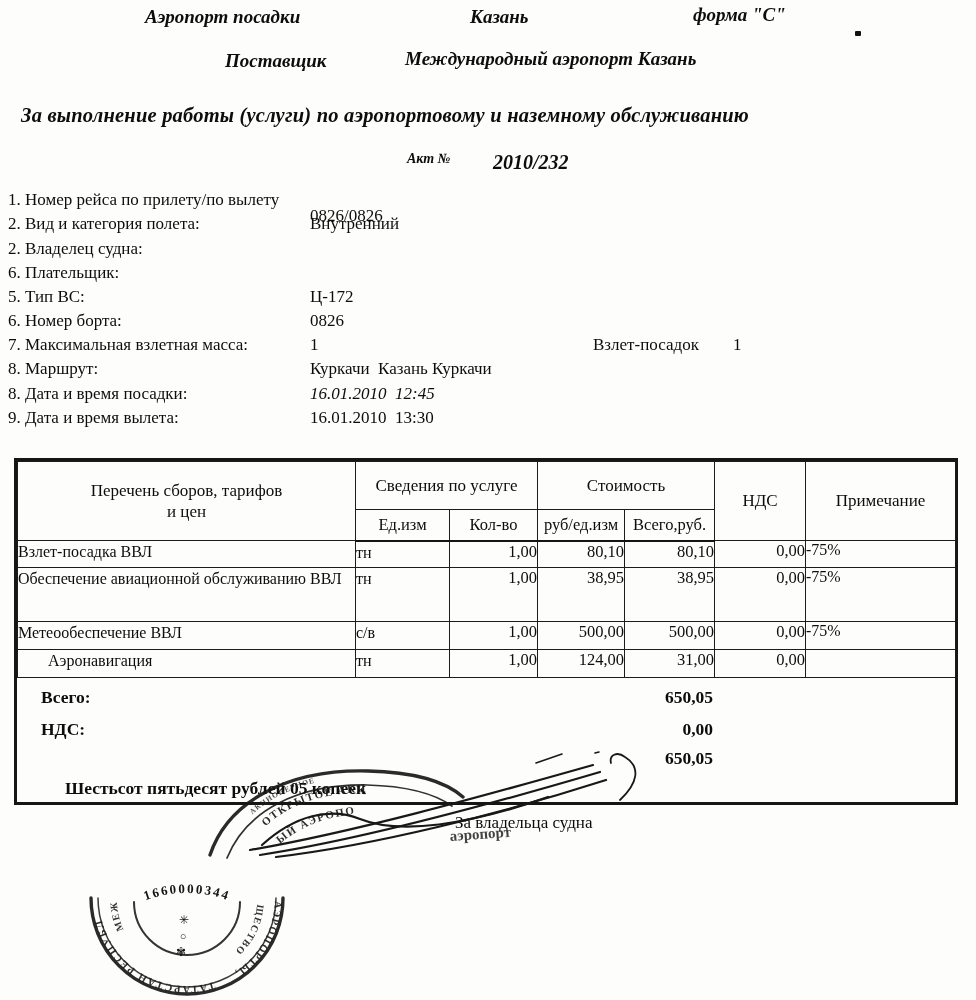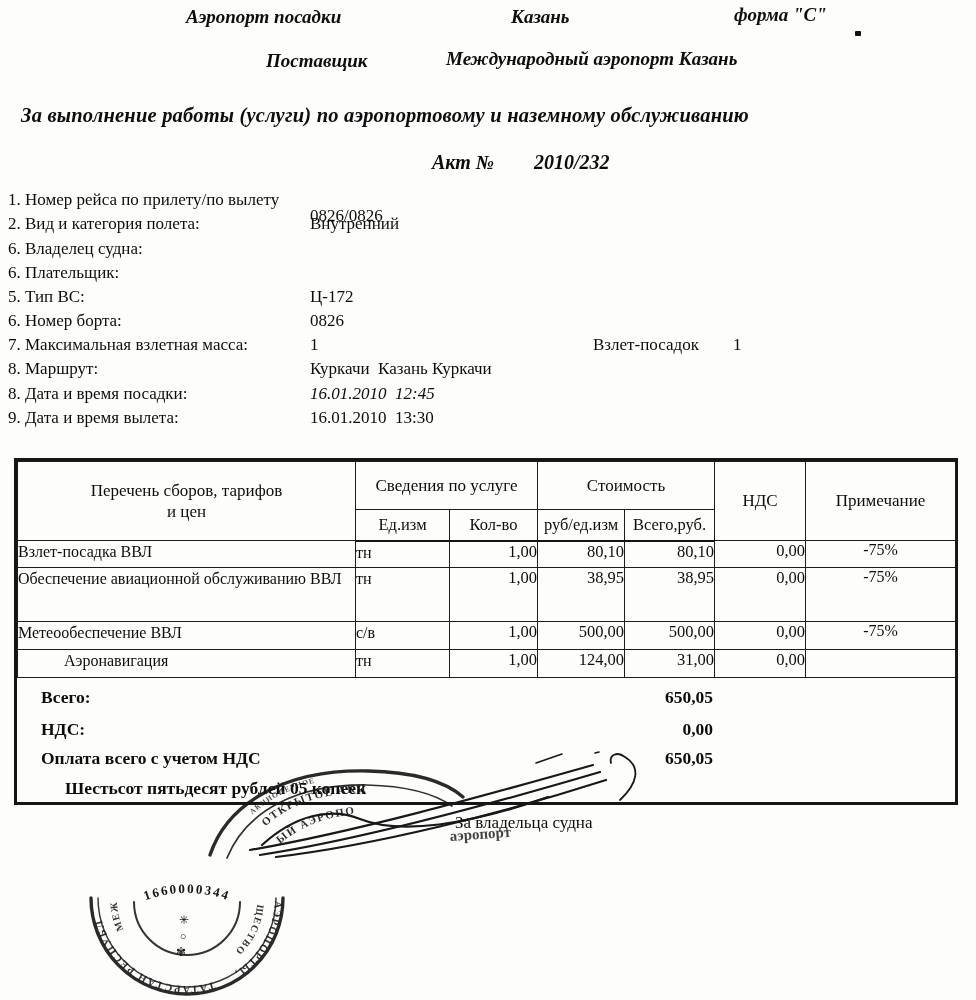--- a/index.html
+++ b/index.html
@@ -3,44 +3,44 @@
 <meta charset="utf-8">
 <style>
   html,body{margin:0;padding:0;}
   body{
     width:976px;height:1000px;position:relative;overflow:hidden;
     background:#fdfdfc;color:#0d0d0d;
     font-family:"Liberation Serif","DejaVu Serif",serif;
   }
   .abs{position:absolute;}
   
-  .hdr{font-style:italic;font-weight:700;font-size:19px;white-space:nowrap;margin-left:41px;}
+  .hdr{font-style:italic;font-weight:700;font-size:19px;white-space:nowrap;}
   .subject{font-style:italic;font-weight:700;font-size:20.5px;letter-spacing:.2px;white-space:nowrap;}
   .dot-mark{width:6px;height:5px;background:#111;border-radius:1px;}
   
   .field-label{font-size:17px;white-space:nowrap;}
   .field-value{font-size:17px;white-space:pre;}
   
   .tbl-wrap{
     left:14px;top:458px;width:944px;height:347px;
     border:3px solid #161616;box-sizing:border-box;background:transparent;
   }
   table.charges{border-collapse:collapse;table-layout:fixed;width:938px;}
   table.charges th,table.charges td{
     border:1.5px solid #1c1c1c;box-sizing:border-box;
     font-weight:400;padding:0;overflow:hidden;
   }
   table.charges th{font-size:17px;text-align:center;vertical-align:middle;}
   th.two-line{white-space:pre-line;line-height:1.25;}
   tr.subhead th{border-bottom:2.5px solid #141414;font-size:16.5px;}
   th.span2{border-bottom:2.5px solid #141414;}
   td.name{font-size:16px;padding:3px 4px 3px 6px;line-height:1.35;vertical-align:top;text-align:left;margin-top:16px;}
-  td.name.indent{padding-left:46px;}
+  td.name.indent{padding-left:30px;}
   td.num{font-size:16.5px;text-align:right;padding:3px 7px 3px 2px;vertical-align:top;}
-  td.note{font-size:16px;text-align:center;padding:2px 4px 2px 8px;vertical-align:top;}
+  td.note{font-size:16px;text-align:left;padding:2px 4px 2px 8px;vertical-align:top;}
   
   .totals{left:0;top:219px;width:752px;height:122px;font-weight:700;font-size:17.5px;}
   .totals .lbl{position:absolute;left:24px;white-space:nowrap;}
   .totals .val{position:absolute;left:0;width:696px;text-align:right;}
   .amount-words{position:absolute;left:48px;top:98px;font-weight:700;font-size:17.5px;white-space:nowrap;}
   
   .sign-label{font-size:17px;white-space:nowrap;}
   svg text{font-family:"Liberation Serif","DejaVu Serif",serif;}
   .stampink{fill:none;stroke:#181818;stroke-linecap:round;}
 </style>
@@ -50,30 +50,30 @@
 <span class="abs hdr" style="left:145px;top:6px;">Аэропорт посадки</span>
 <span class="abs hdr" style="left:470px;top:6px;">Казань</span>
 <span class="abs hdr" style="left:693px;top:4px;">форма "С"</span>
 <div class="abs dot-mark" style="left:855px;top:31px;"></div>
 
 <span class="abs hdr" style="left:225px;top:50px;">Поставщик</span>
 <span class="abs hdr" style="left:405px;top:48px;">Международный аэропорт Казань</span>
 
 <span class="abs subject" style="left:21px;top:104px;">За выполнение работы (услуги) по аэропортовому и наземному обслуживанию</span>
 
-<span class="abs hdr" style="left:391px;top:151px;font-size:20px;">Акт №</span>
+<span class="abs hdr" style="left:407px;top:151px;font-size:14px;">Акт №</span>
 <span class="abs hdr" style="left:493px;top:151px;font-size:20px;">2010/232</span>
 
 <span class="abs field-label" style="left:8px;top:190px;">1. Номер рейса по прилету/по вылету</span>
 <span class="abs field-value" style="left:310px;top:206px;">0826/0826</span>
 
 <span class="abs field-label" style="left:8px;top:214px;">2. Вид и категория полета:</span>
 <span class="abs field-value" style="left:310px;top:214px;">Внутренний</span>
 
-<span class="abs field-label" style="left:8px;top:239px;">6. Владелец судна:</span>
+<span class="abs field-label" style="left:8px;top:239px;">2. Владелец судна:</span>
 <span class="abs field-value" style="left:310px;top:239px;"></span>
 
 <span class="abs field-label" style="left:8px;top:263px;">6. Плательщик:</span>
 <span class="abs field-value" style="left:310px;top:263px;"></span>
 
 <span class="abs field-label" style="left:8px;top:287px;">5. Тип ВС:</span>
 <span class="abs field-value" style="left:310px;top:287px;">Ц-172</span>
 
 <span class="abs field-label" style="left:8px;top:311px;">6. Номер борта:</span>
 <span class="abs field-value" style="left:310px;top:311px;">0826</span>
@@ -157,21 +157,20 @@
         <td class="note"></td>
       </tr>
     </tbody>
   </table>
 
   <div class="abs totals">
     <span class="lbl" style="top:7px;">Всего:</span>
     <span class="val" style="top:7px;">650,05</span>
     <span class="lbl" style="top:39px;">НДС:</span>
     <span class="val" style="top:39px;">0,00</span>
-    <span class="lbl" style="top:68px;">Оплата всего с учетом НДС</span>
     <span class="val" style="top:68px;">650,05</span>
     <span class="amount-words">Шестьсот пятьдесят рублей 05 копеек</span>
   </div>
 </div>
 
 <span class="abs sign-label" style="left:455px;top:813px;">За владельца судна</span>
 
 <svg class="abs" style="left:200px;top:745px;" width="460" height="118" viewBox="0 0 460 118" aria-hidden="true">
 
   <path class="stampink" d="M 10 110 C 28 56, 88 24, 168 26 C 214 27, 246 37, 263 52" stroke-width="3.4" opacity="0.92"></path>

